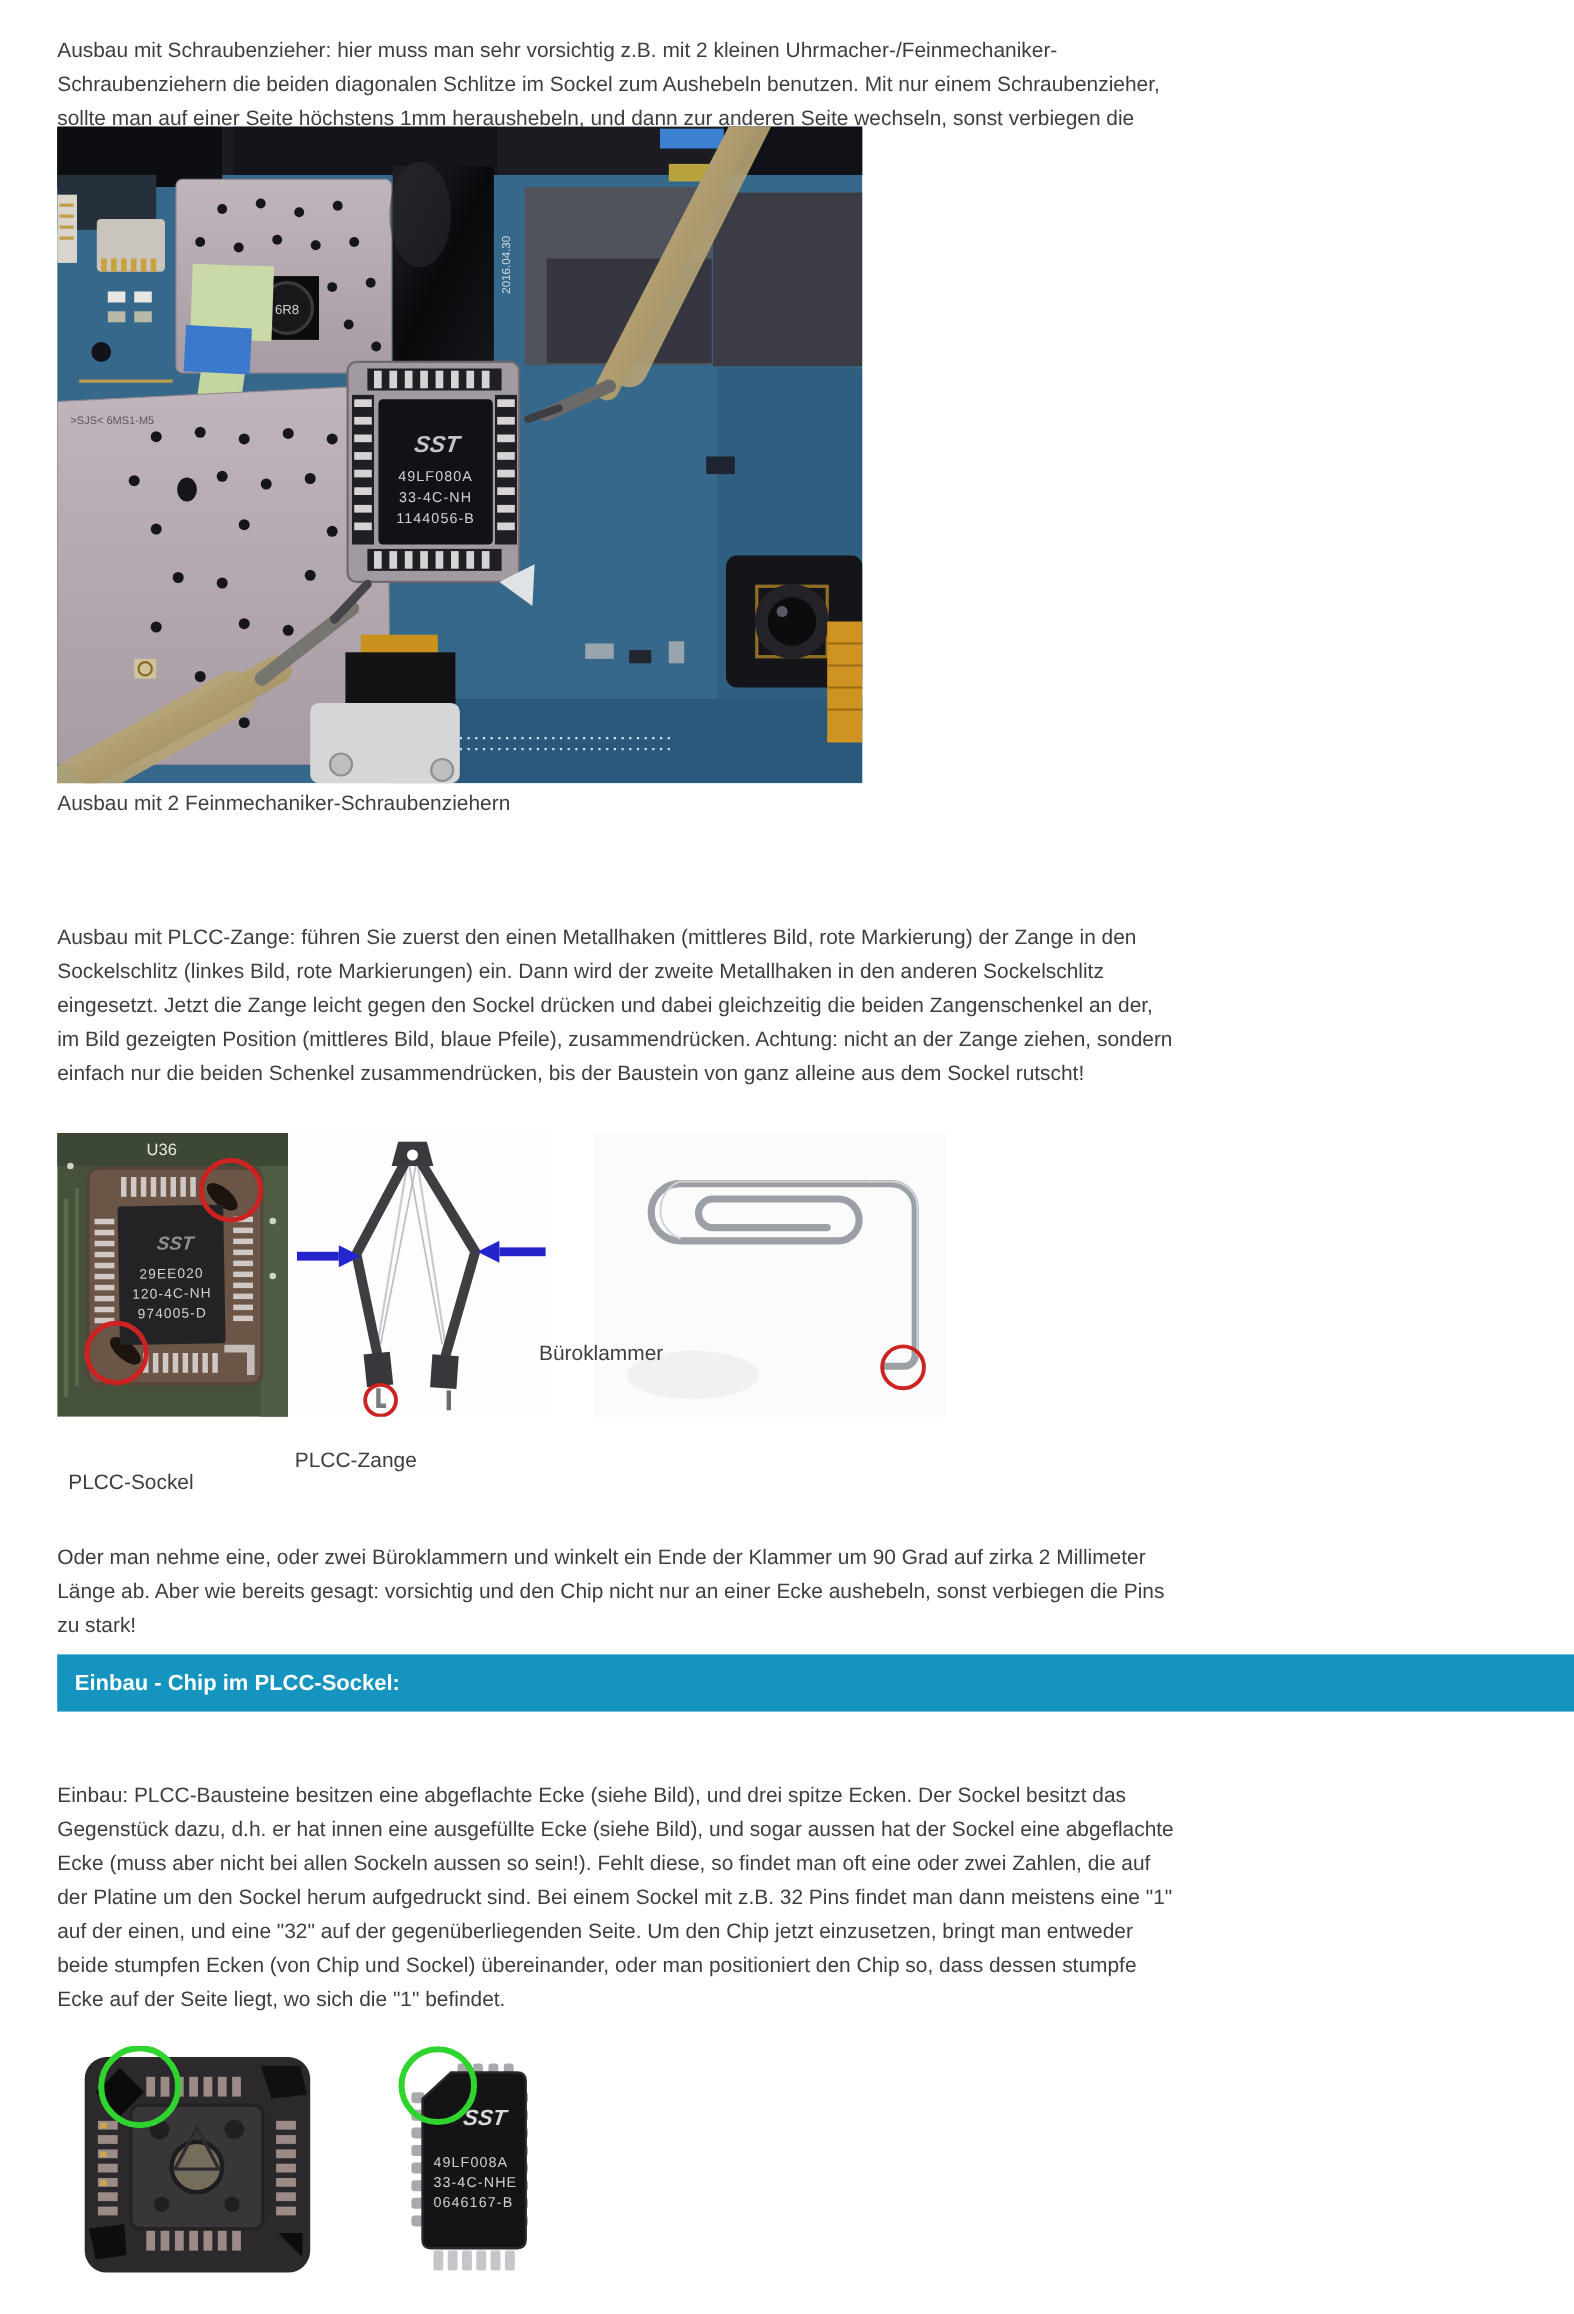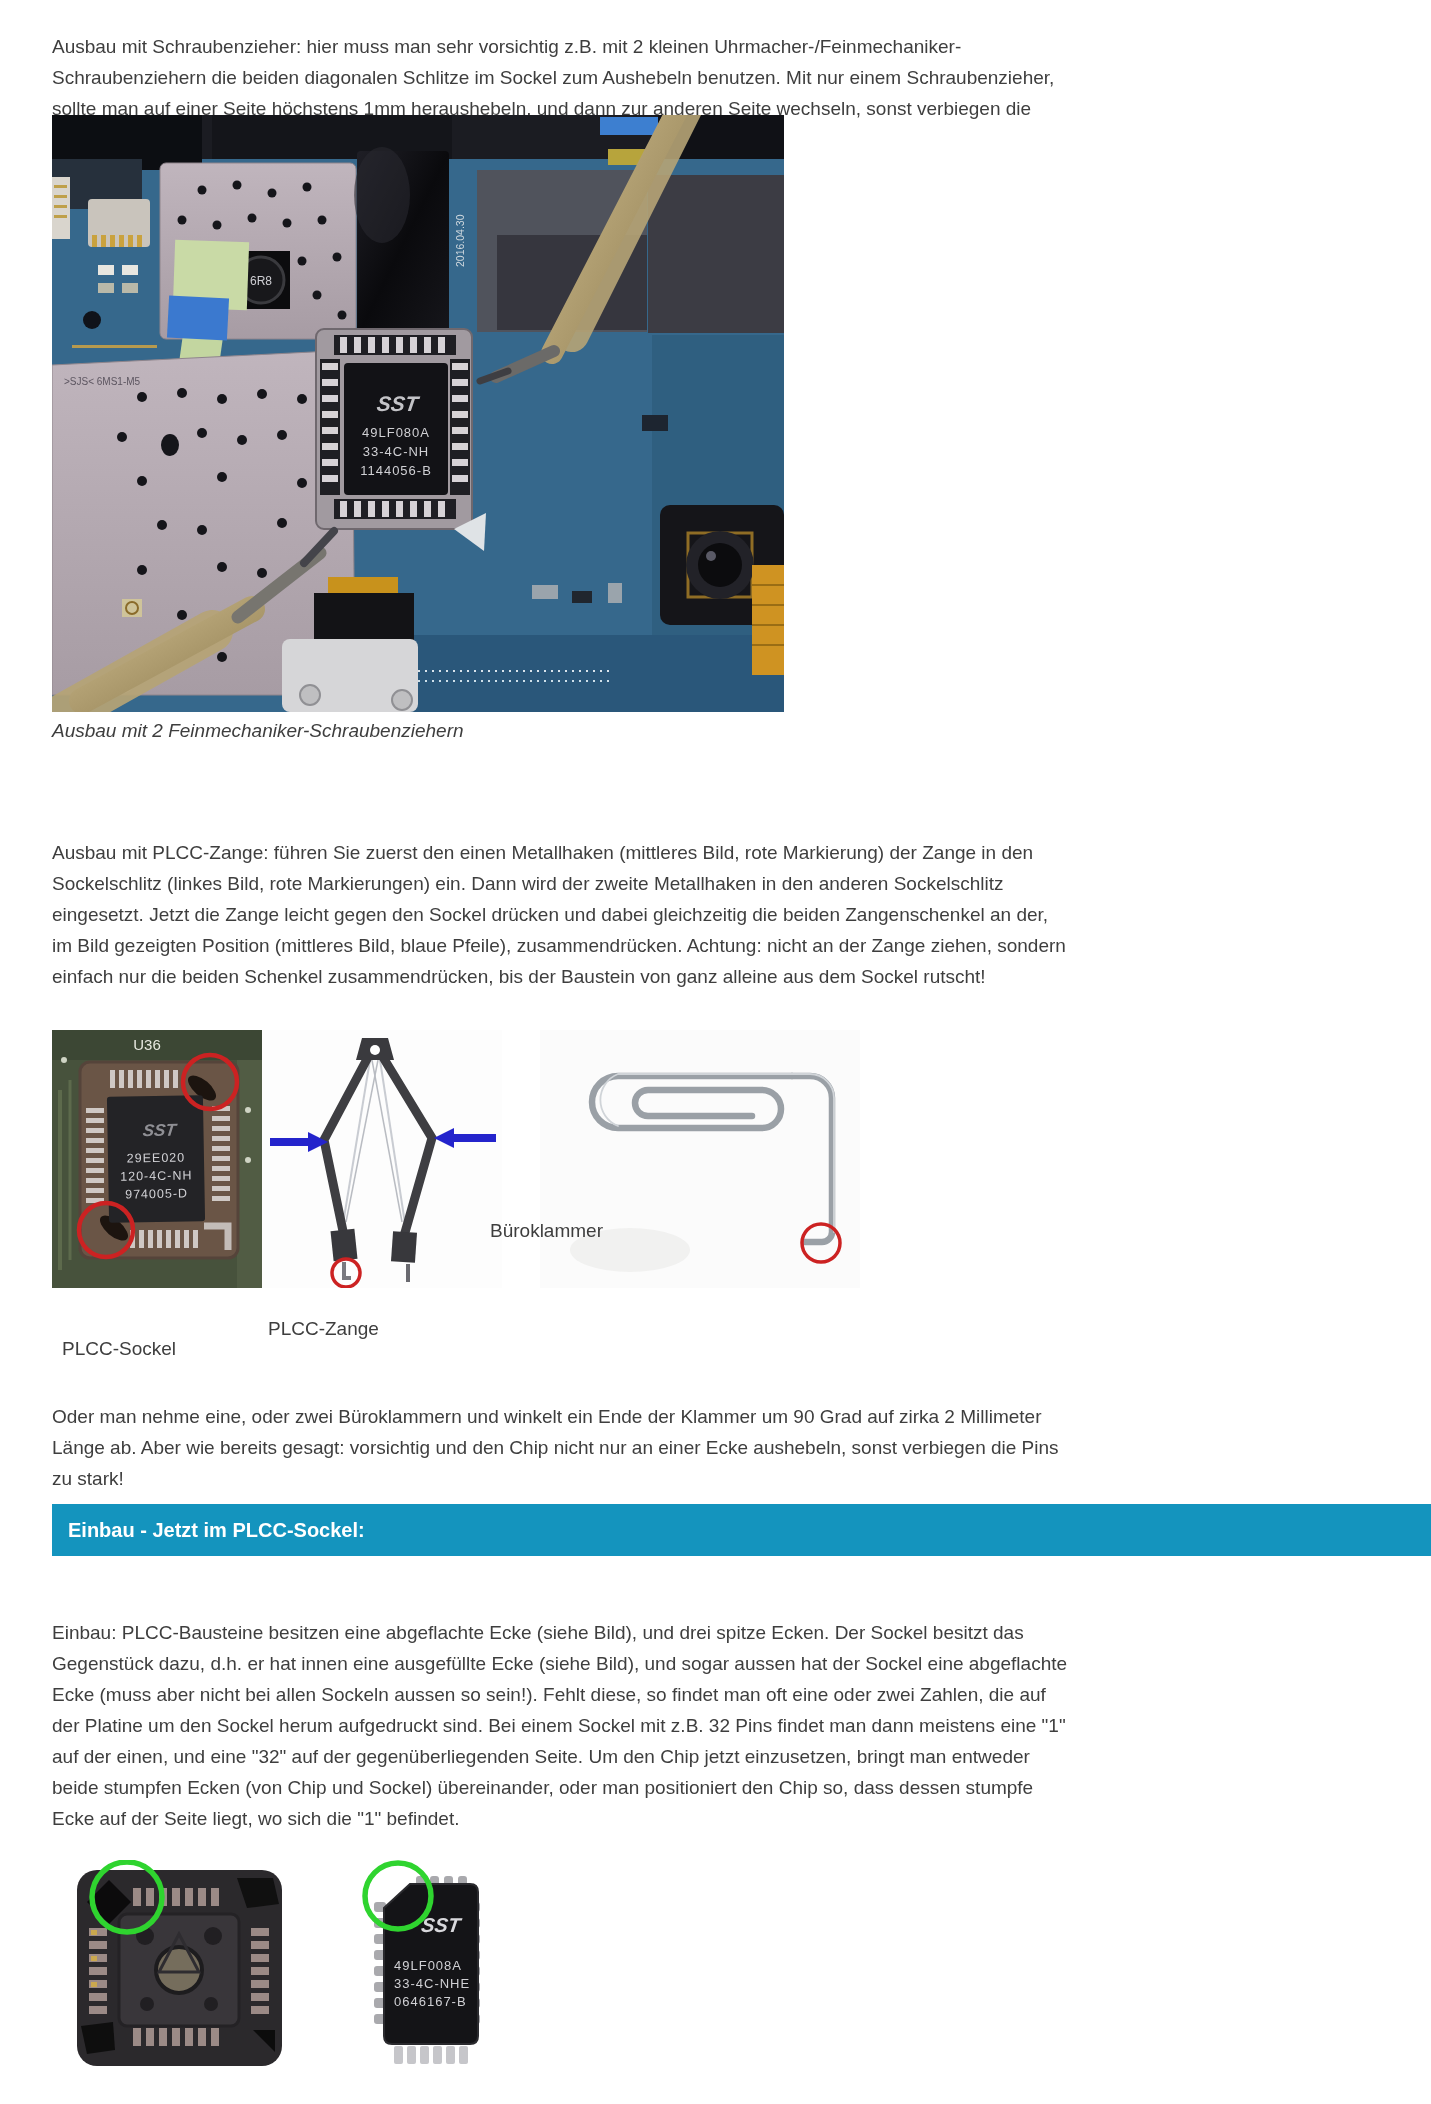--- a/index.html
+++ b/index.html
@@ -238,21 +238,21 @@
     </g>
 
     <g stroke-linecap="round">
       <line x1="10" y1="600" x2="160" y2="516" stroke="#b6a476" stroke-width="42" opacity="0.92"></line>
       <line x1="30" y1="586" x2="200" y2="494" stroke="url(#sdg)" stroke-width="26"></line>
       <line x1="186" y1="502" x2="268" y2="438" stroke="#77756f" stroke-width="13"></line>
       <line x1="252" y1="448" x2="282" y2="416" stroke="#44444a" stroke-width="8"></line>
     </g>
   </svg>
 
-  <span class="caption" style="left:52px;top:720px;font-style:italic;">Ausbau mit 2 Feinmechaniker-Schraubenziehern</span>
+  <span class="caption" style="left:52px;top:720px;">Ausbau mit 2 Feinmechaniker-Schraubenziehern</span>
 
   <p class="para" style="top:818px;"><b>Ausbau mit PLCC-Zange:</b> <span>führen Sie zuerst den einen Metallhaken (mittleres Bild, rote Markierung) der Zange in den Sockelschlitz (linkes Bild, rote Markierungen) ein. Dann wird der zweite Metallhaken in den anderen Sockelschlitz eingesetzt. Jetzt die Zange leicht gegen den Sockel drücken und dabei gleichzeitig die beiden Zangenschenkel an der, im Bild gezeigten Position (mittleres Bild, blaue Pfeile), zusammendrücken. Achtung: nicht an der Zange ziehen, sondern einfach nur die beiden Schenkel zusammendrücken, bis der Baustein von ganz alleine aus dem Sockel rutscht!</span></p>
 
   <svg class="photo" style="left:52px;top:1030px;" width="210" height="258" viewBox="0 0 210 258">
     <rect width="210" height="258" fill="#47523c"></rect>
     <rect x="0" y="0" width="210" height="30" fill="#3c4734"></rect>
     <rect x="185" y="30" width="25" height="228" fill="#515c44"></rect>
     <line x1="8" y1="60" x2="8" y2="240" stroke="#5d6a4c" stroke-width="4"></line>
     <line x1="18" y1="50" x2="18" y2="230" stroke="#5d6a4c" stroke-width="3"></line>
     <circle cx="196" cy="80" r="3" fill="#cfd4c4"></circle>
@@ -356,21 +356,21 @@
     </g>
     <circle cx="281" cy="213" r="19" class="marker-red" stroke-width="3.5"></circle>
   </svg>
 
   <span class="caption" style="left:62px;top:1298px;margin-top:40px;">PLCC-Sockel</span>
   <span class="caption" style="left:268px;top:1318px;">PLCC-Zange</span>
   <span class="caption" style="left:490px;top:1220px;">Büroklammer</span>
 
   <p class="para" style="top:1382px;">Oder man nehme eine, oder zwei Büroklammern und winkelt ein Ende der Klammer um 90 Grad auf zirka 2 Millimeter Länge ab. Aber wie bereits gesagt: vorsichtig und den Chip nicht nur an einer Ecke aushebeln, sonst verbiegen die Pins zu stark!</p>
 
-  <div id="heading-bar">Einbau - Jetzt im PLCC-Sockel:</div>
+  <div id="heading-bar">Einbau - Chip im PLCC-Sockel:</div>
 
   <p class="para" style="top:1598px;"><b>Einbau:</b> <span>PLCC-Bausteine besitzen eine abgeflachte Ecke (siehe Bild), und drei spitze Ecken. Der Sockel besitzt das Gegenstück dazu, d.h. er hat innen eine ausgefüllte Ecke (siehe Bild), und sogar aussen hat der Sockel eine abgeflachte Ecke (muss aber nicht bei allen Sockeln aussen so sein!). Fehlt diese, so findet man oft eine oder zwei Zahlen, die auf der Platine um den Sockel herum aufgedruckt sind. Bei einem Sockel mit z.B. 32 Pins findet man dann meistens eine "1" auf der einen, und eine "32" auf der gegenüberliegenden Seite. Um den Chip jetzt einzusetzen, bringt man entweder beide stumpfen Ecken (von Chip und Sockel) übereinander, oder man positioniert den Chip so, dass dessen stumpfe Ecke auf der Seite liegt, wo sich die "1" befindet.</span></p>
 
   <svg class="photo" style="left:67px;top:1860px;" width="225" height="212" viewBox="0 0 225 212">
     <rect width="225" height="212" fill="#ffffff"></rect>
     <g>
       <rect x="10" y="10" width="205" height="196" rx="20" fill="#2b292c"></rect>
       <polygon points="42,20 64,42 42,64 20,42" fill="#0c0b0c"></polygon>
       <polygon points="170,18 206,18 212,44 180,48" fill="#101010"></polygon>
       <polygon points="14,166 46,162 48,190 20,194" fill="#0e0e0e"></polygon>

